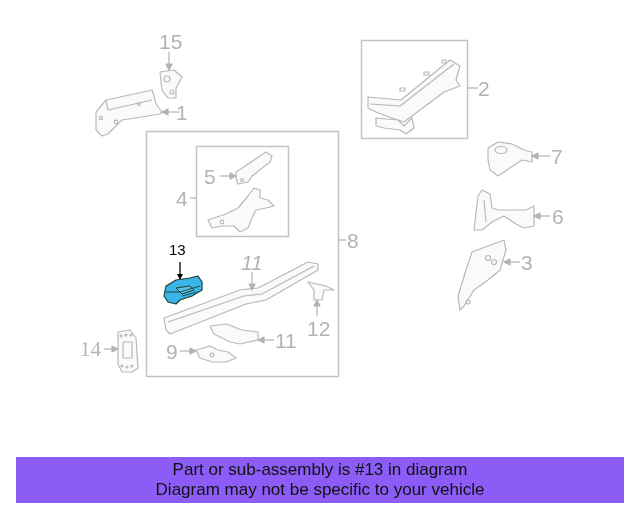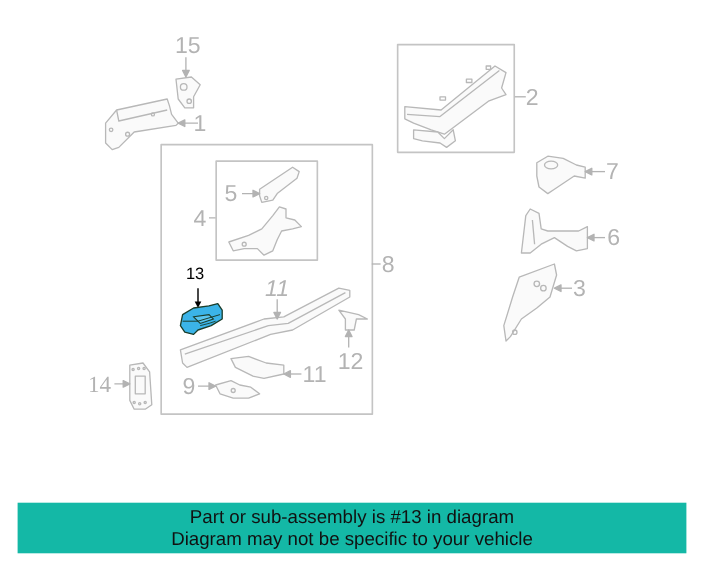--- a/index.html
+++ b/index.html
@@ -9,21 +9,21 @@
     }
     .diagram { position: absolute; left: 4px; top: 0; width: 640px; height: 450px; }
     .diagram svg { position: absolute; left: 0; top: 0; }
     .callout {
       position: absolute; font-family: "Liberation Sans", sans-serif; font-size: 21px; color: #b3b3b3;
       line-height: 1; white-space: nowrap;
     }
     .callout.active { color: #000000; font-size: 15px; }
     .banner {
       position: absolute; left: 16px; top: 457px; width: 608px; height: 46px;
-      background: #14b8a6; text-align: center; color: #111111;
+      background: #8b5cf6; text-align: center; color: #111111;
       font-family: "Liberation Sans", sans-serif; font-size: 17px; line-height: 20px;
       padding-top: 3px; box-sizing: border-box;
     }
     .banner div { white-space: nowrap; }
   </style>
 </head>
 <body>
 
 <div class="diagram">
   <svg width="640" height="450" viewBox="0 0 640 450">

